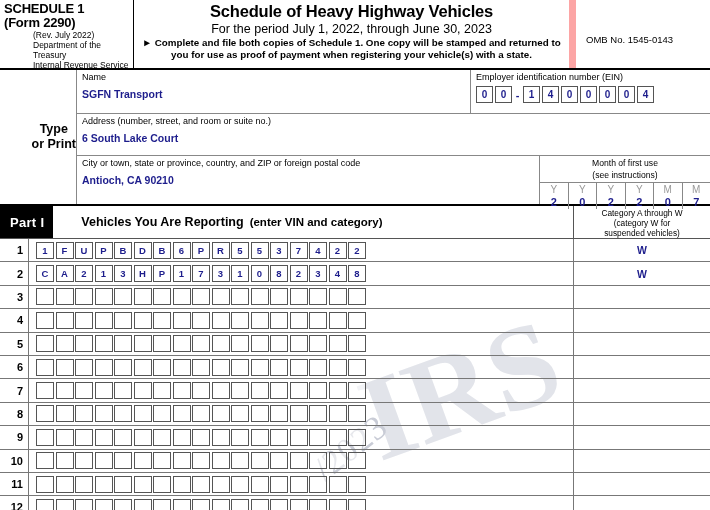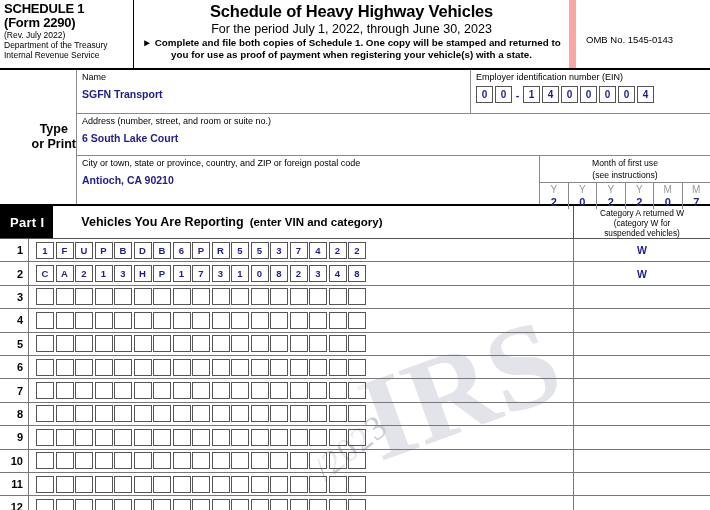--- a/index.html
+++ b/index.html
@@ -80,20 +80,21 @@
   }
   .hdr-left .l2 {
     font-size: 13px;
     font-weight: bold;
     line-height: 14px;
     letter-spacing: -0.2px;
   }
   .hdr-left .sm {
     font-size: 8.5px;
     line-height: 10px;
+    margin-left: 29px;
   }
   .hdr-center {
     flex: 1;
     text-align: center;
     padding-top: 1px;
     box-sizing: border-box;
     border-right: 7px solid #fca5a5;
   }
   .hdr-center .t1 {
     font-size: 16.5px;
@@ -447,21 +448,21 @@
 
   <div class="partband">
     <div class="part-left">
       <div class="part-tag">Part I</div>
       <div class="part-title">
         <span>Vehicles You Are Reporting</span>
         <span class="sub">(enter VIN and category)</span>
       </div>
     </div>
     <div class="cat-head">
-      <div>Category A returned W</div>
+      <div>Category A through W</div>
       <div>(category W for</div>
       <div>suspended vehicles)</div>
     </div>
   </div>
 
   <div class="vinrows" id="vin-rows">
       <div class="vinrow">
         <div class="rownum">1</div>
         <div class="vincells">
           <div class="vinbox">1</div>

